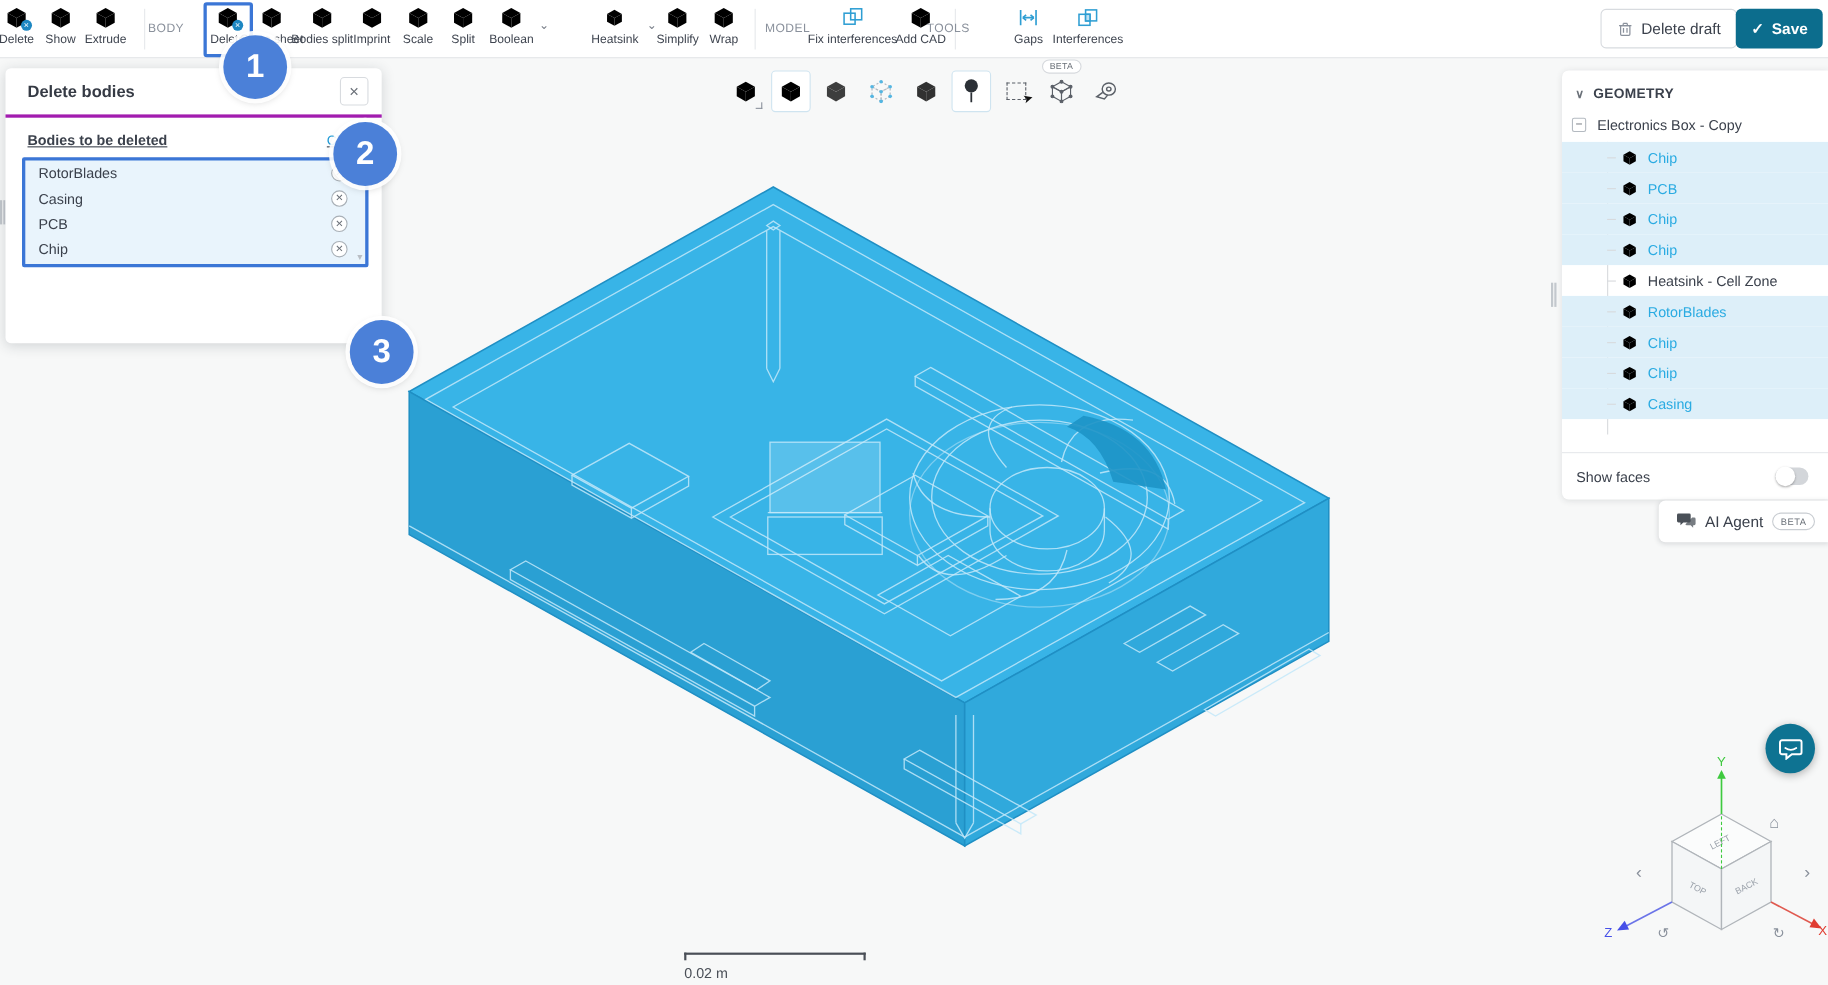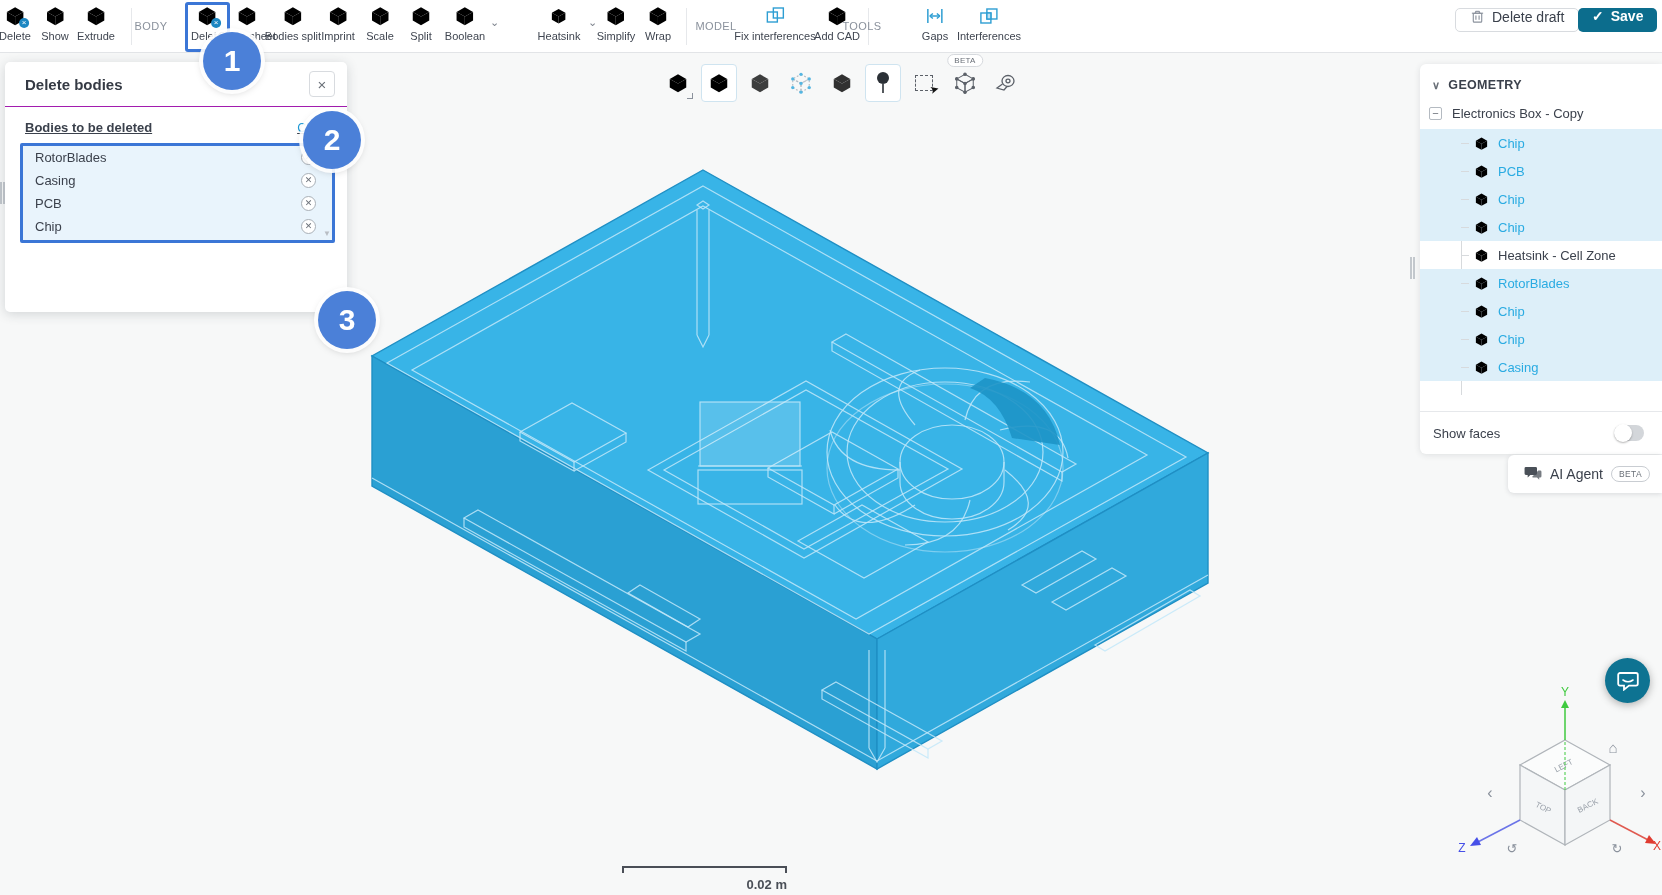--- a/index.html
+++ b/index.html
@@ -10,42 +10,42 @@
   .topbar { position:absolute; top:0; left:0; width:1662px; height:53px; background:#fff; border-bottom:1px solid #e2e4e7; z-index:30; }
   .tb-item { position:absolute; top:3px; transform:translateX(-50%); display:flex; flex-direction:column; align-items:center; gap:1px; cursor:pointer; }
   .tb-item .ic { width:26px; height:26px; display:flex; align-items:center; justify-content:center; position:relative; }
   .tb-label { font-size:11px; color:#3f4550; white-space:nowrap; }
   .tb-section { position:absolute; top:20px; transform:translateX(-50%); font-size:11px; color:#8a919c; letter-spacing:.4px; }
   .tb-sep { position:absolute; top:8px; width:1px; height:37px; background:#e6e8eb; }
   .tb-chev { position:absolute; top:16px; font-size:11px; color:#7c828c; }
   .tool-highlight { position:absolute; left:185px; top:2px; width:45px; height:50px; border:3px solid #3b76d6; border-radius:3px; z-index:40; pointer-events:none; }
   .badge-x { position:absolute; right:-1px; bottom:1px; width:10px; height:10px; background:#1d87c2; border-radius:50%; color:#fff; font-size:8px; line-height:10px; text-align:center; }
 
-  .btn { display:flex; gap:7px; height:24px; border-radius:5px; font-size:14px; cursor:pointer; position:absolute; top:8px; }
+  .btn { display:flex; align-items:center; gap:7px; height:36px; border-radius:5px; font-size:14px; cursor:pointer; position:absolute; top:8px; }
   .btn-ghost { border:1px solid #d8dbdf; background:#fff; color:#3b414c; padding:0 14px; left:1455px; }
   .btn-primary { background:#0c6d8d; color:#fff; padding:0 14px; left:1578px; font-weight:bold; }
 
   
   svg.cube { width:22px; height:22px; }
 
   
   .canvas { position:absolute; top:53px; left:0; width:1662px; height:842px; background:#f7f8f8; }
   .scene { position:absolute; left:0; top:0; }
 
   
   .viewbar { position:absolute; left:660px; top:11px; display:flex; align-items:center; gap:5px; z-index:10; }
   .vb-item { width:36px; height:38px; display:flex; align-items:center; justify-content:center; position:relative; cursor:pointer; border-radius:4px; }
   .vb-item.sel { background:#fff; border:1px solid #cfe4f0; }
   .beta-pill { position:absolute; top:-10px; left:50%; transform:translateX(-50%); background:#fff; border:1px solid #d6d9dd; border-radius:8px; font-size:8px; color:#6a7078; padding:1px 6px; letter-spacing:.3px; }
   .dashed-box { width:18px; height:16px; border:1.6px dashed #5b6068; position:relative; }
   .cursor-arrow { position:absolute; right:-7px; bottom:-6px; font-size:11px; color:#111; transform:rotate(-15deg); }
 
   
   .dialog { position:absolute; left:5px; top:9px; width:342px; height:250px; background:#fff; border-radius:5px; box-shadow:0 2px 12px rgba(40,50,60,.18); z-index:20; }
-  .dlg-head { height:45px; display:flex; align-items:center; justify-content:space-between; padding:0 12px 0 20px; border-bottom:1px solid #a21caf; }
+  .dlg-head { height:45px; display:flex; align-items:center; justify-content:space-between; padding:0 12px 0 20px; border-bottom:3px solid #a21caf; }
   .dlg-title { font-size:15px; font-weight:bold; color:#353a44; }
   .dlg-close { width:26px; height:26px; border:1px solid #d8dbdf; border-radius:4px; display:flex; align-items:center; justify-content:center; color:#6a7078; font-size:15px; cursor:pointer; background:#fff; }
   .dlg-sub { display:flex; justify-content:space-between; align-items:center; padding:13px 20px 8px 20px;text-decoration:underline; }
   .dlg-sub-label { font-size:13px; font-weight:bold; color:#3b414c; }
   .link { font-size:12.5px; color:#1e9ad6; cursor:pointer; }
   .listbox { margin:0 12px 0 15px; width:315px; height:100px; background:#e9f4fc; border:3px solid #3b76d6; border-radius:2px; position:relative; overflow:hidden; }
   .lb-row { height:23px; display:flex; align-items:center; justify-content:space-between; padding:0 16px 0 12px; }
   .lb-name { font-size:13px; color:#3b414c; }
   .lb-x { width:15px; height:15px; border:1px solid #a9b0b7; background:#fff; border-radius:50%; font-size:9px; color:#6a7078; line-height:13px; text-align:center; cursor:pointer; }
   .lb-scroll { position:absolute; right:1px; bottom:2px; font-size:8px; color:#b9bec4; }
@@ -75,21 +75,21 @@
   .geo-foot { position:absolute; left:0; bottom:0; width:100%; height:43px; border-top:1px solid #e6e8eb; display:flex; align-items:center; justify-content:space-between; padding:0 18px 0 13px; }
   .toggle { width:30px; height:16px; border-radius:8px; background:#d3d6da; position:relative; cursor:pointer; }
   .toggle .knob { position:absolute; left:0px; top:-1px; width:18px; height:18px; background:#fff; border-radius:50%; box-shadow:0 1px 2px rgba(0,0,0,.3); }
 
   
   .ai-btn { position:absolute; left:1508px; top:402px; width:154px; height:38px; background:#fff; border-radius:6px 0 0 6px; box-shadow:0 1px 5px rgba(40,50,60,.15); display:flex; align-items:center; gap:8px; padding-left:16px; cursor:pointer; z-index:10; }
   .ai-label { font-size:14px; color:#3b414c; }
   .ai-beta { border:1px solid #c9cdd2; border-radius:9px; font-size:8.5px; color:#6a7078; padding:2px 7px; letter-spacing:.4px; }
 
   
-  .scalebar { position:absolute; left:622px; top:808px; width:165px; text-align:right; z-index:5;font-weight:bold; }
+  .scalebar { position:absolute; left:622px; top:808px; width:165px; text-align:left; z-index:5; }
   .scalebar .bar { height:7px; border-left:2px solid #4a4f57; border-right:2px solid #4a4f57; border-top:2px solid #4a4f57; margin-top:5px; }
   .scalebar .lbl { font-size:13px; color:#4a4f57; margin-top:4px; }
 
   
   .chat-fab { position:absolute; left:1605px; top:605px; width:45px; height:45px; border-radius:50%; background:#0e7392; box-shadow:0 2px 8px rgba(0,0,0,.3); display:flex; align-items:center; justify-content:center; cursor:pointer; z-index:15; }
 </style>
 </head>
 <body>
 
 <svg width="0" height="0" style="position:absolute">

